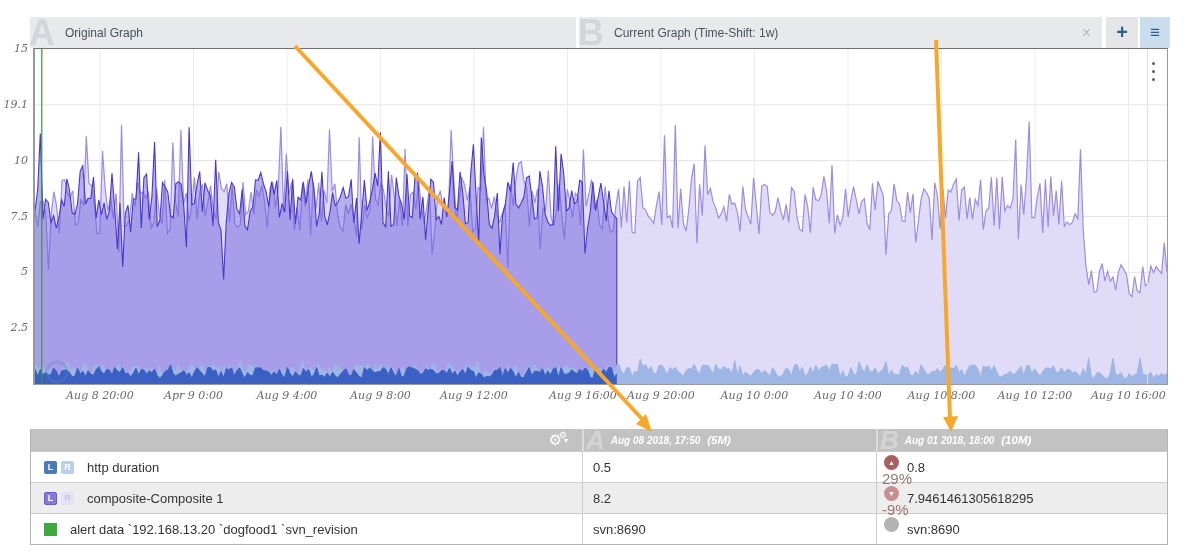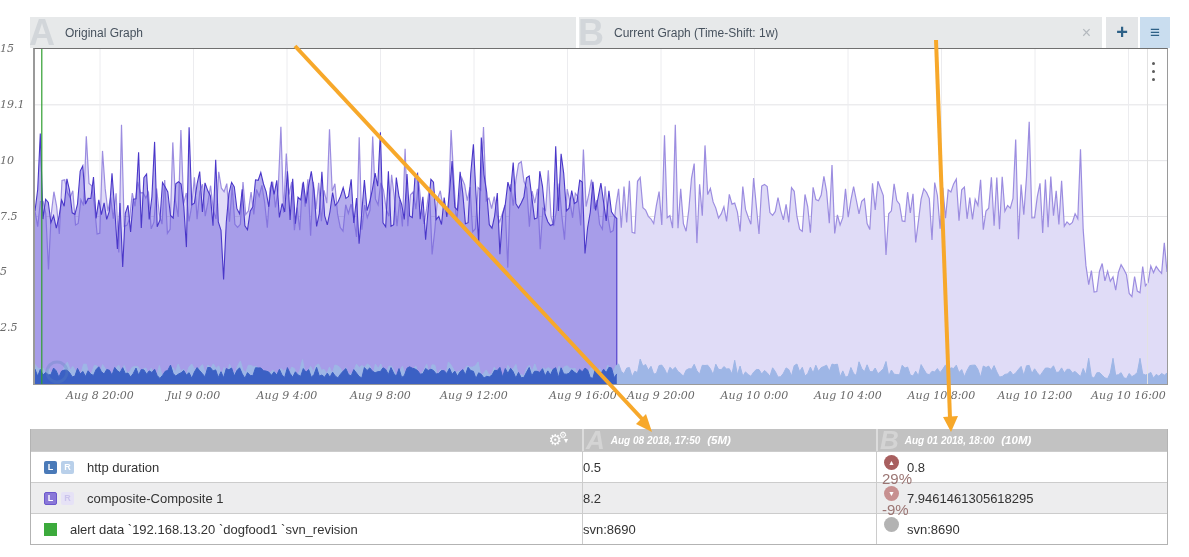--- a/index.html
+++ b/index.html
@@ -21,29 +21,29 @@
   .btn-menu { width:30px; margin-left:2px; background:#c9ddef; color:#2e6187; font-size:17px; font-weight:bold; }
   
   #chart {
     position:absolute; left:33px; top:48px; width:1135px; height:337px;
     background:#fff; border:1px solid #9a9a9a; border-top-color:#707070; border-left-width:2px;
   }
   #chart-svg { position:absolute; left:0; top:0; }
   #chart-sep { position:absolute; top:0; width:1px; height:335px; background:#e2e2e2; }
   #kebab { position:absolute; top:13px; display:flex; flex-direction:column; gap:5px; cursor:pointer; }
   #kebab i { width:3px; height:3px; border-radius:50%; background:#5c5c5c; display:block; }
-  .ylabel { position:absolute; left:0; width:28px; text-align:left; font-family:"DejaVu Serif", serif; font-style:italic; font-size:11px; color:#6a6a6a; }
+  .ylabel { position:absolute; left:0; width:28px; text-align:right; font-family:"DejaVu Serif", serif; font-style:italic; font-size:11px; color:#6a6a6a; }
   .xlabel { position:absolute; width:92px; text-align:center; top:389px; font-family:"DejaVu Serif", serif; font-style:italic; font-size:11px; color:#6a6a6a; white-space:nowrap; }
   
   #legend-table { position:absolute; left:30px; top:429px; width:1138px; border:1px solid #b3b3b3; border-top:none; font-size:13px; color:#333; }
   .t-header { display:flex; background:#c2c2c2; height:22px; }
   .t-row { display:flex; height:31px; border-top:1px solid #ccc; background:#fff; }
   .t-row.alt { background:#ededee; }
   .c1 { width:551px; display:flex; align-items:center; padding-left:13px; position:relative; }
-  .c2 { width:294px; border-left:1px solid #ccc; display:flex; align-items:center; }
+  .c2 { width:294px; border-left:1px solid #ccc; display:flex; align-items:center; padding-left:10px; }
   .c3 { width:291px; border-left:1px solid #ccc; position:relative; display:flex; align-items:center; padding-left:30px; }
   .h1 { width:551px; position:relative; }
   .h2 { width:294px; } .h3 { width:291px; }
   .h2,.h3 { border-left:2px solid #dcdcdc; display:flex; align-items:center; overflow:hidden; }
   .hdr-watermark { font-size:26px; font-weight:bold; font-style:italic; color:#d4d4d4; line-height:20px; margin-left:2px; flex:0 0 auto; }
   .hdr-text { color:#fff; font-weight:bold; font-style:italic; font-size:10px; margin-left:6px; white-space:nowrap; }
   .hdr-win { color:#fff; font-weight:bold; font-style:italic; font-size:11.5px; margin-left:7px; }
   #gear { position:absolute; right:8px; top:2px; color:#fff; font-size:15px; line-height:18px; cursor:pointer; }
   #gear .g2 { font-size:9px; position:relative; top:-7px; left:-3px; }
   #gear .g3 { font-size:8px; position:relative; top:-2px; left:-6px; }
@@ -126,21 +126,21 @@
     <div id="chart-sep" style="left:1112px;"></div>
     <div id="kebab" style="left:1117px;">
         <i></i>
         <i></i>
         <i></i>
       </div>
   </div>
 
   <div id="xlabels">
       <span class="xlabel" style="left: 54px;">Aug 8 20:00</span>
-      <span class="xlabel" style="left: 147.5px;">Jul 9 0:00</span>
+      <span class="xlabel" style="left: 147.5px;">Apr 9 0:00</span>
       <span class="xlabel" style="left: 241px;">Aug 9 4:00</span>
       <span class="xlabel" style="left: 334.5px;">Aug 9 8:00</span>
       <span class="xlabel" style="left: 428px;">Aug 9 12:00</span>
       <span class="xlabel" style="left: 537px; text-align: center;">Aug 9 16:00</span>
       <span class="xlabel" style="left: 615px;">Aug 9 20:00</span>
       <span class="xlabel" style="left: 708.5px;">Aug 10 0:00</span>
       <span class="xlabel" style="left: 802px;">Aug 10 4:00</span>
       <span class="xlabel" style="left: 895.5px;">Aug 10 8:00</span>
       <span class="xlabel" style="left: 989px; text-align: center;">Aug 10 12:00</span>
       <span class="xlabel" style="left: 1082.5px;">Aug 10 16:00</span>

